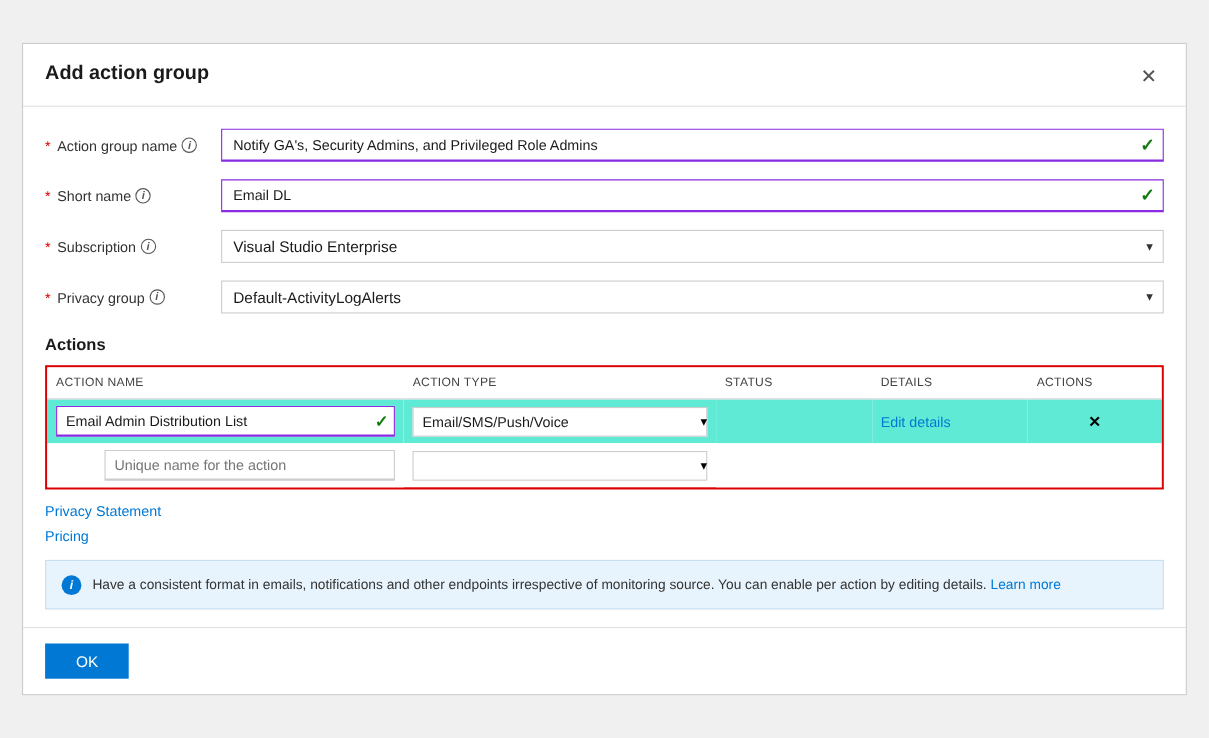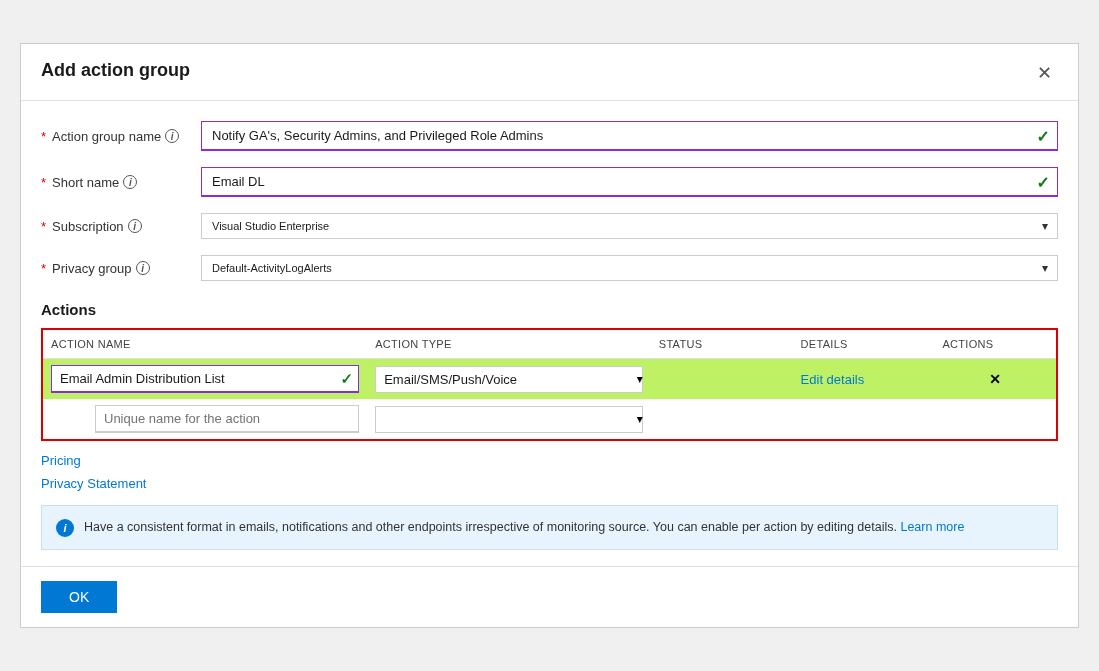--- a/index.html
+++ b/index.html
@@ -98,21 +98,21 @@
       font-weight: bold;
     }
     .select-wrapper {
       flex: 1;
       position: relative;
     }
     .select-control {
       width: 100%;
       border: 1px solid #ccc;
       padding: 6px 30px 6px 10px;
-      font-size: 11px;
+      font-size: 14px;
       color: #1a1a1a;
       outline: none;
       background: #fff;
       appearance: none;
       cursor: pointer;
     }
     .select-arrow {
       position: absolute;
       right: 10px;
       top: 50%;
@@ -147,21 +147,21 @@
       color: #444;
       border-bottom: 1px solid #e0e0e0;
       letter-spacing: 0.3px;
       text-transform: uppercase;
     }
     .actions-table td {
       padding: 6px 8px;
       vertical-align: middle;
     }
     .actions-table tbody tr.data-row {
-      background: #bef264;
+      background: #5eead4;
     }
     .actions-table tbody tr.new-row {
       background: #fff;
     }
     .action-name-input {
       width: 100%;
       border: 1px solid #8a2be2;
       border-bottom: 2px solid #8a2be2;
       padding: 5px 28px 5px 8px;
       font-size: 13px;
@@ -374,22 +374,22 @@
             </td>
             <td class="col-status"></td>
             <td class="col-details"></td>
             <td class="col-actions"></td>
           </tr>
         </tbody>
       </table>
     </div>
 
     <div class="links-section">
+      <a href="#" class="link">Privacy Statement</a>
       <a href="#" class="link">Pricing</a>
-      <a href="#" class="link">Privacy Statement</a>
     </div>
 
     <div class="info-banner">
       <span class="info-banner-icon">i</span>
       <span class="info-banner-text">
         <span>Have a consistent format in emails, notifications and other endpoints irrespective of monitoring source. You can enable per action by editing details.</span>
         <a href="#" class="learn-more">Learn more</a>
       </span>
     </div>
 

